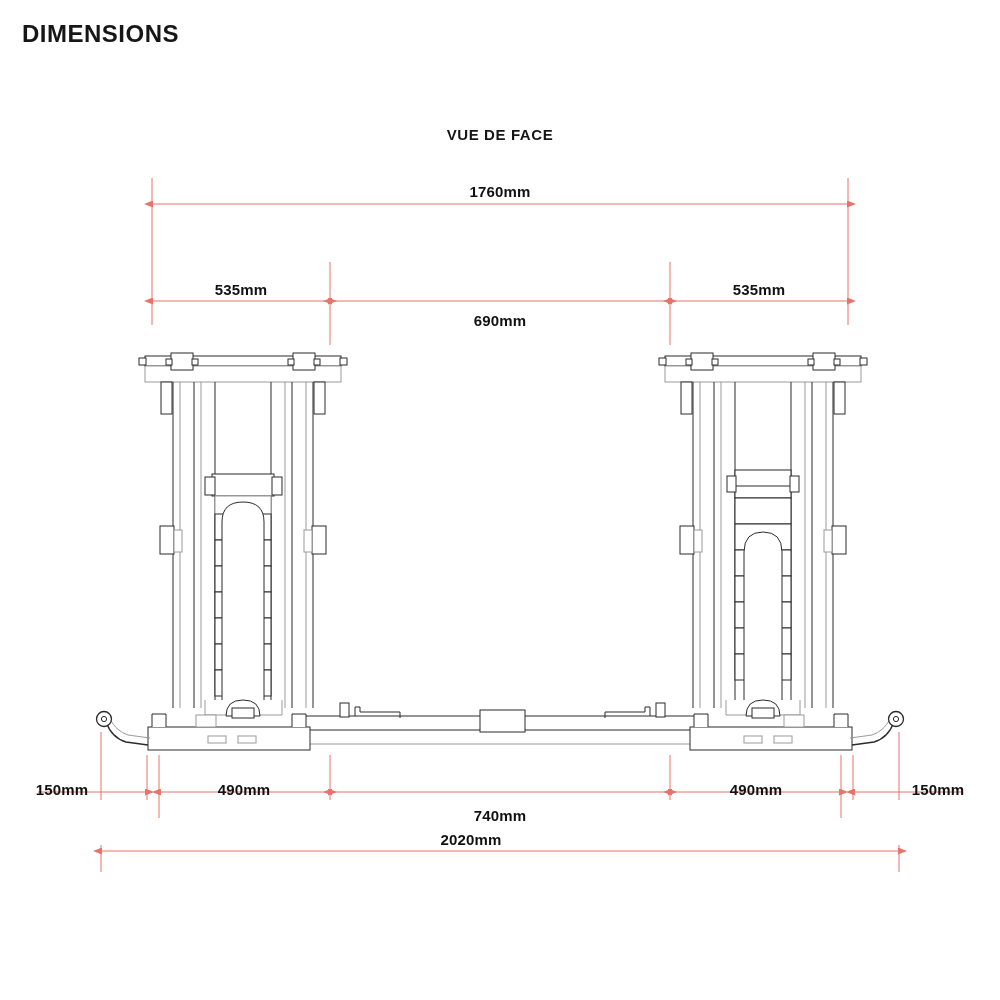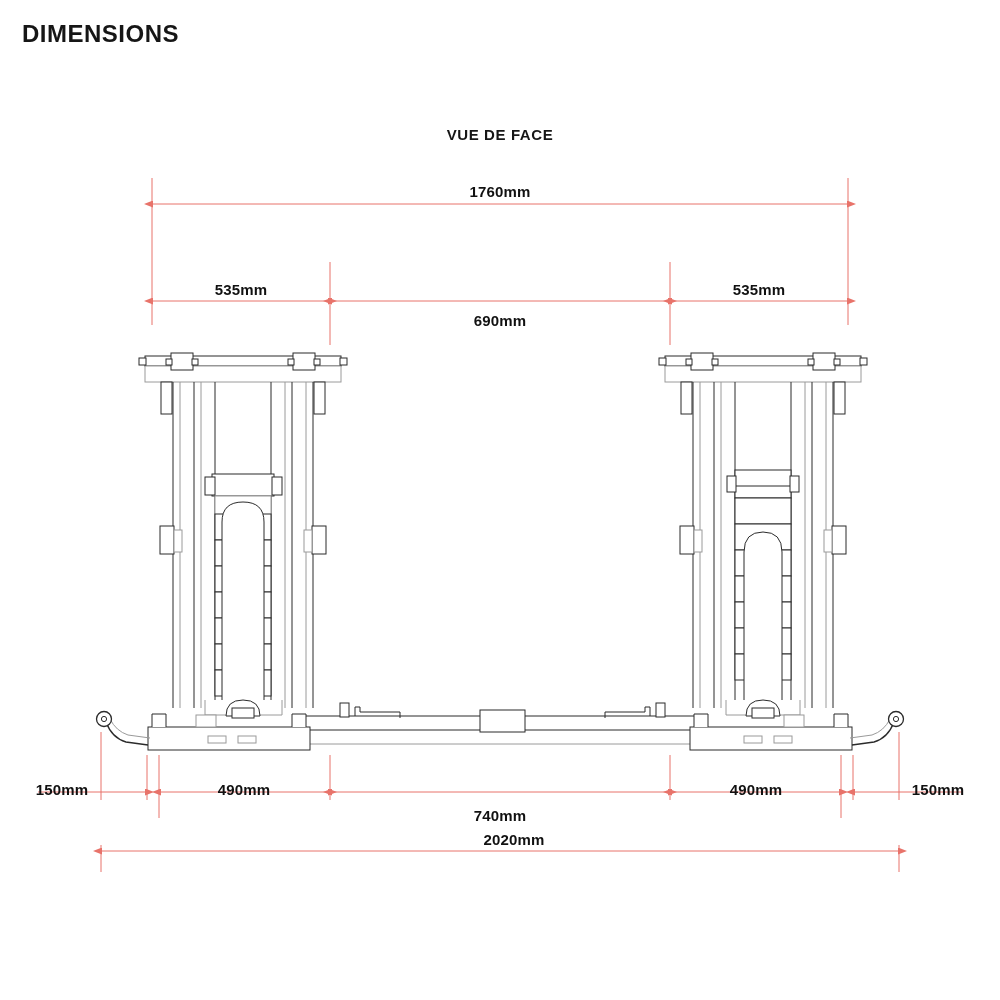--- a/index.html
+++ b/index.html
@@ -260,15 +260,15 @@
   <div class="dim-label" style="left:62px; top:781px; transform:translateX(-50%);">150mm</div>
 
   <div class="dim-label" style="left:244px; top:781px; transform:translateX(-50%);">490mm</div>
 
   <div class="dim-label" style="left:500px; top:807px; transform:translateX(-50%);">740mm</div>
 
   <div class="dim-label" style="left:756px; top:781px; transform:translateX(-50%);">490mm</div>
 
   <div class="dim-label" style="left:938px; top:781px; transform:translateX(-50%);">150mm</div>
 
-  <div class="dim-label" style="left:514px; top:831px; transform:translateX(-50%);">2020mm</div>
+  <div class="dim-label" style="left:471px; top:831px; transform:translateX(-50%);">2020mm</div>
 
 </div>
 
 </body></html>

